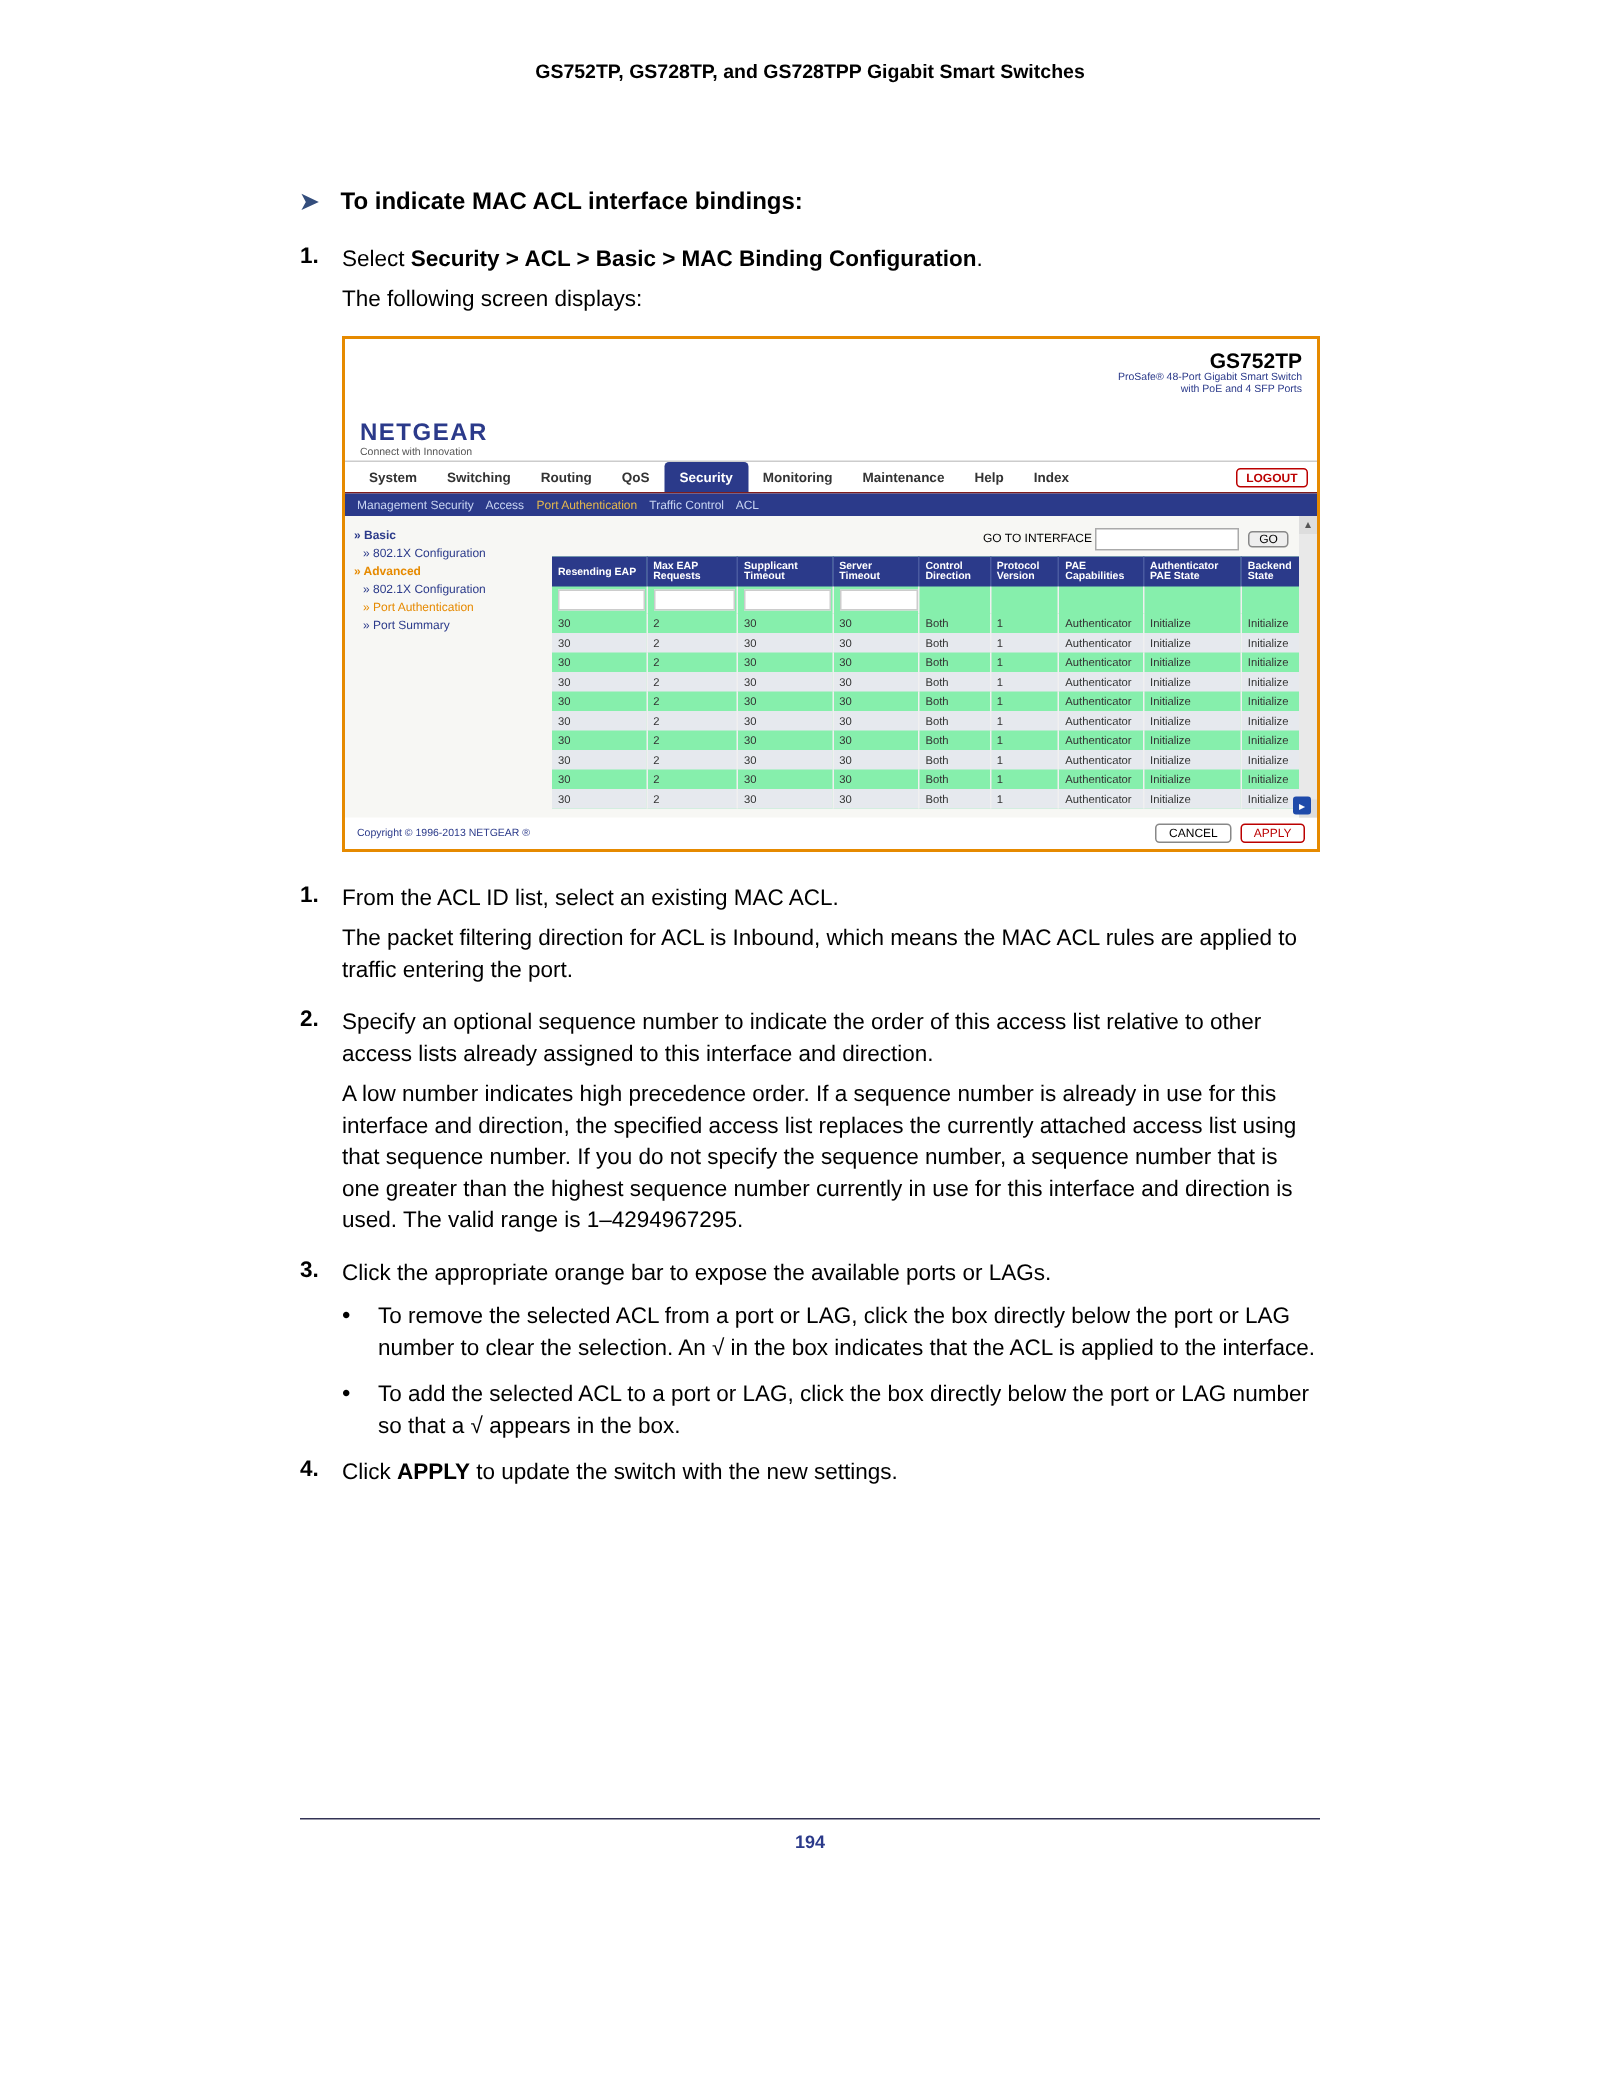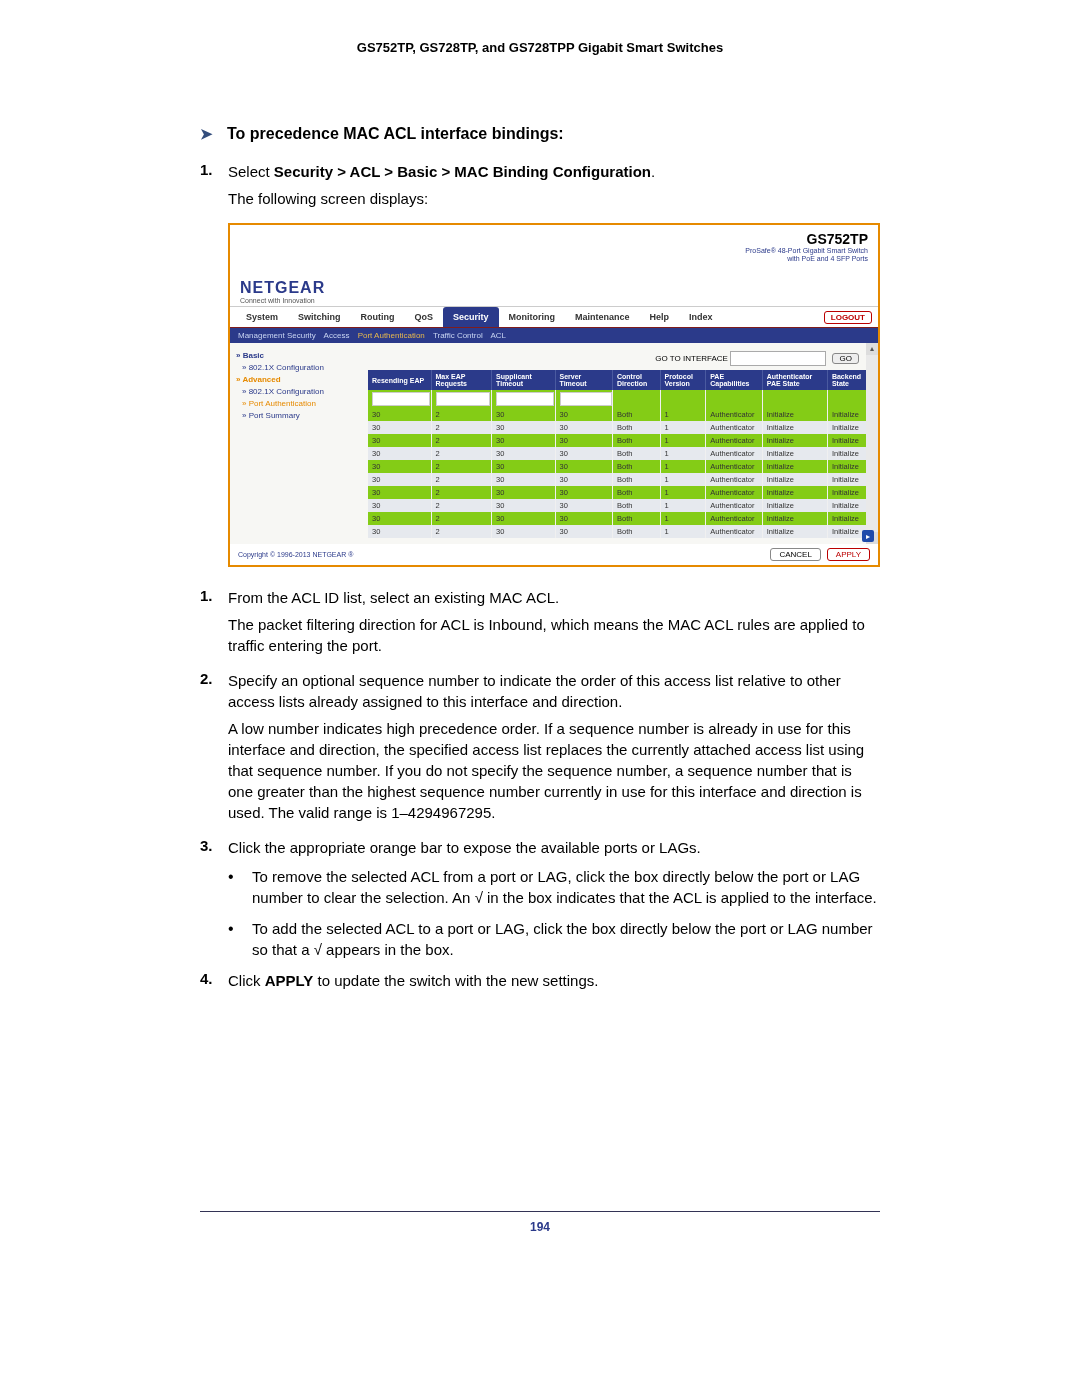--- a/index.html
+++ b/index.html
@@ -70,21 +70,21 @@
   .sidebar { width:120px; padding:8px 6px; font-size:8px; color:#2b3a8a;}
   .sidebar .group { font-weight:bold; margin-bottom:3px;}
   .sidebar .sub { margin-left:6px; margin-bottom:3px; font-weight:normal;}
   .sidebar .adv { color:#e68a00; font-weight:bold;}
   .sidebar .hl { color:#e68a00;}
   .content { flex:1; padding:8px 6px 6px 6px; position:relative;}
   .go-bar { text-align:right; font-size:8px; margin-bottom:4px;}
   .go-input { width:90px; height:11px; border:1px solid #aaa; vertical-align:middle;}
   .go-btn { display:inline-block; border:1px solid #888; border-radius:3px; padding:0 6px; margin-left:4px; font-size:8px; background:#eee;}
   .q-icon { color:#e68a00; font-weight:bold; margin-left:6px;}
-  table.data { width:100%; border-collapse:collapse; font-size:7.5px; background:#84cc16;}
+  table.data { width:100%; border-collapse:collapse; font-size:7.5px; background:#86efac;}
   table.data thead th { background:#2b3a8a; color:#fff; padding:3px 4px; text-align:left; font-weight:bold; border-right:1px solid #4a5aa0; font-size:7px;}
   table.data tbody tr:nth-child(even){ background:#e6e9ee;}
   table.data tbody td { padding:2px 4px; border-right:1px solid #f0f0f0; color:#333;}
   .filter-row td { padding:0;}
   .filter-row input { width:95%; border:1px solid #ccc; height:10px; font-size:7px;}
   .ss-foot { display:flex; justify-content:space-between; align-items:center; padding:4px 8px; font-size:7px;}
   .copyright { color:#2b3a8a;}
   .btns .abtn { display:inline-block; border:1px solid #888; border-radius:3px; padding:1px 8px; margin-left:4px; font-size:8px;}
   .btns .apply { color:#b00; border-color:#b00;}
   ul.bullets { list-style:none; padding:0; margin:8px 0 10px 0;}
@@ -99,21 +99,21 @@
   .scroll-strip .up { top:0;}
   .scroll-strip .down { bottom:0;}
 </style>
 </head>
 <body>
 
 <div class="page">
   <div class="doc-header">GS752TP, GS728TP, and GS728TPP Gigabit Smart Switches</div>
 
   <div class="section-title arrow-bullet">
-    <span>To precedence MAC ACL interface bindings:</span>
+    <span>To indicate MAC ACL interface bindings:</span>
   </div>
 
   <div class="row">
     <div class="num">1.</div>
     <div class="txt">
       <span>Select </span><span class="b">Security &gt; ACL &gt; Basic &gt; MAC Binding Configuration</span><span>.</span>
     </div>
   </div>
   <div class="indent">The following screen displays:</div>
 

